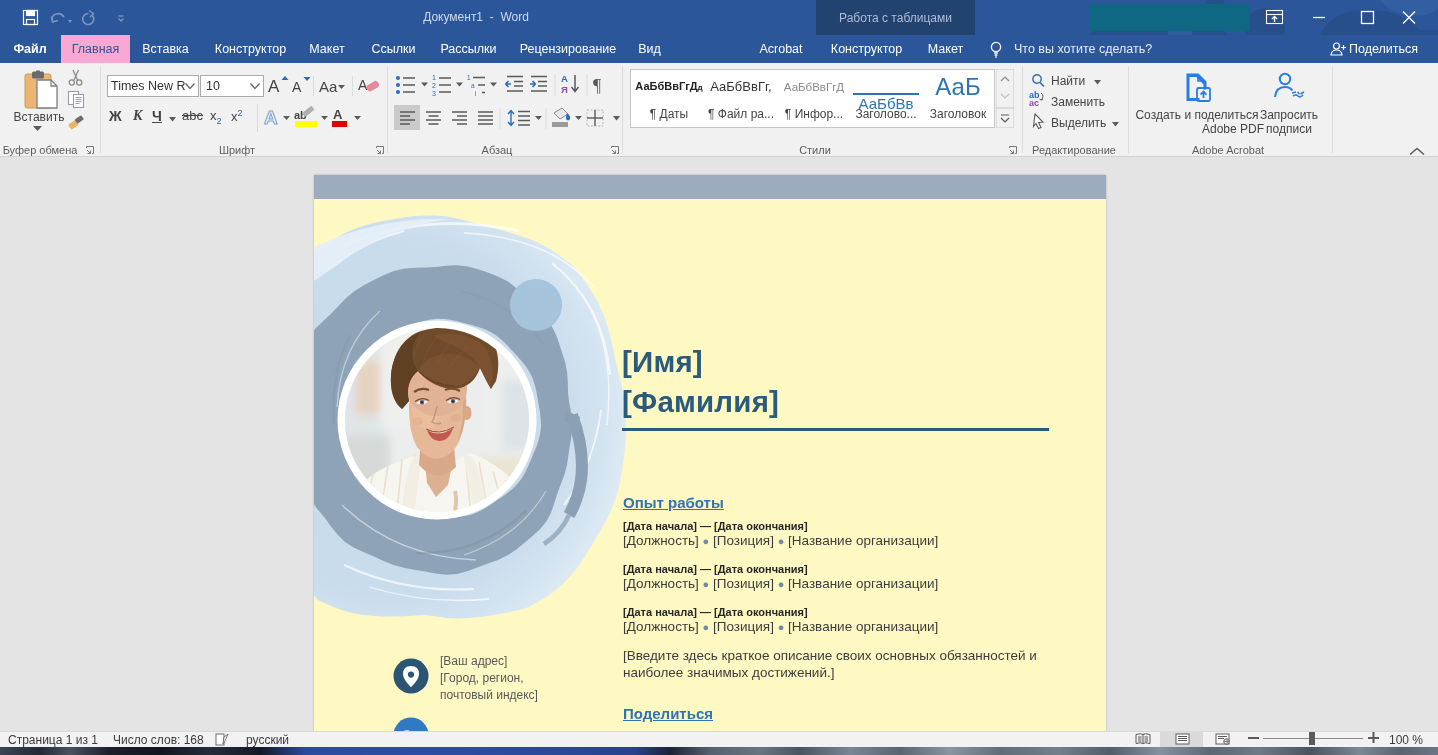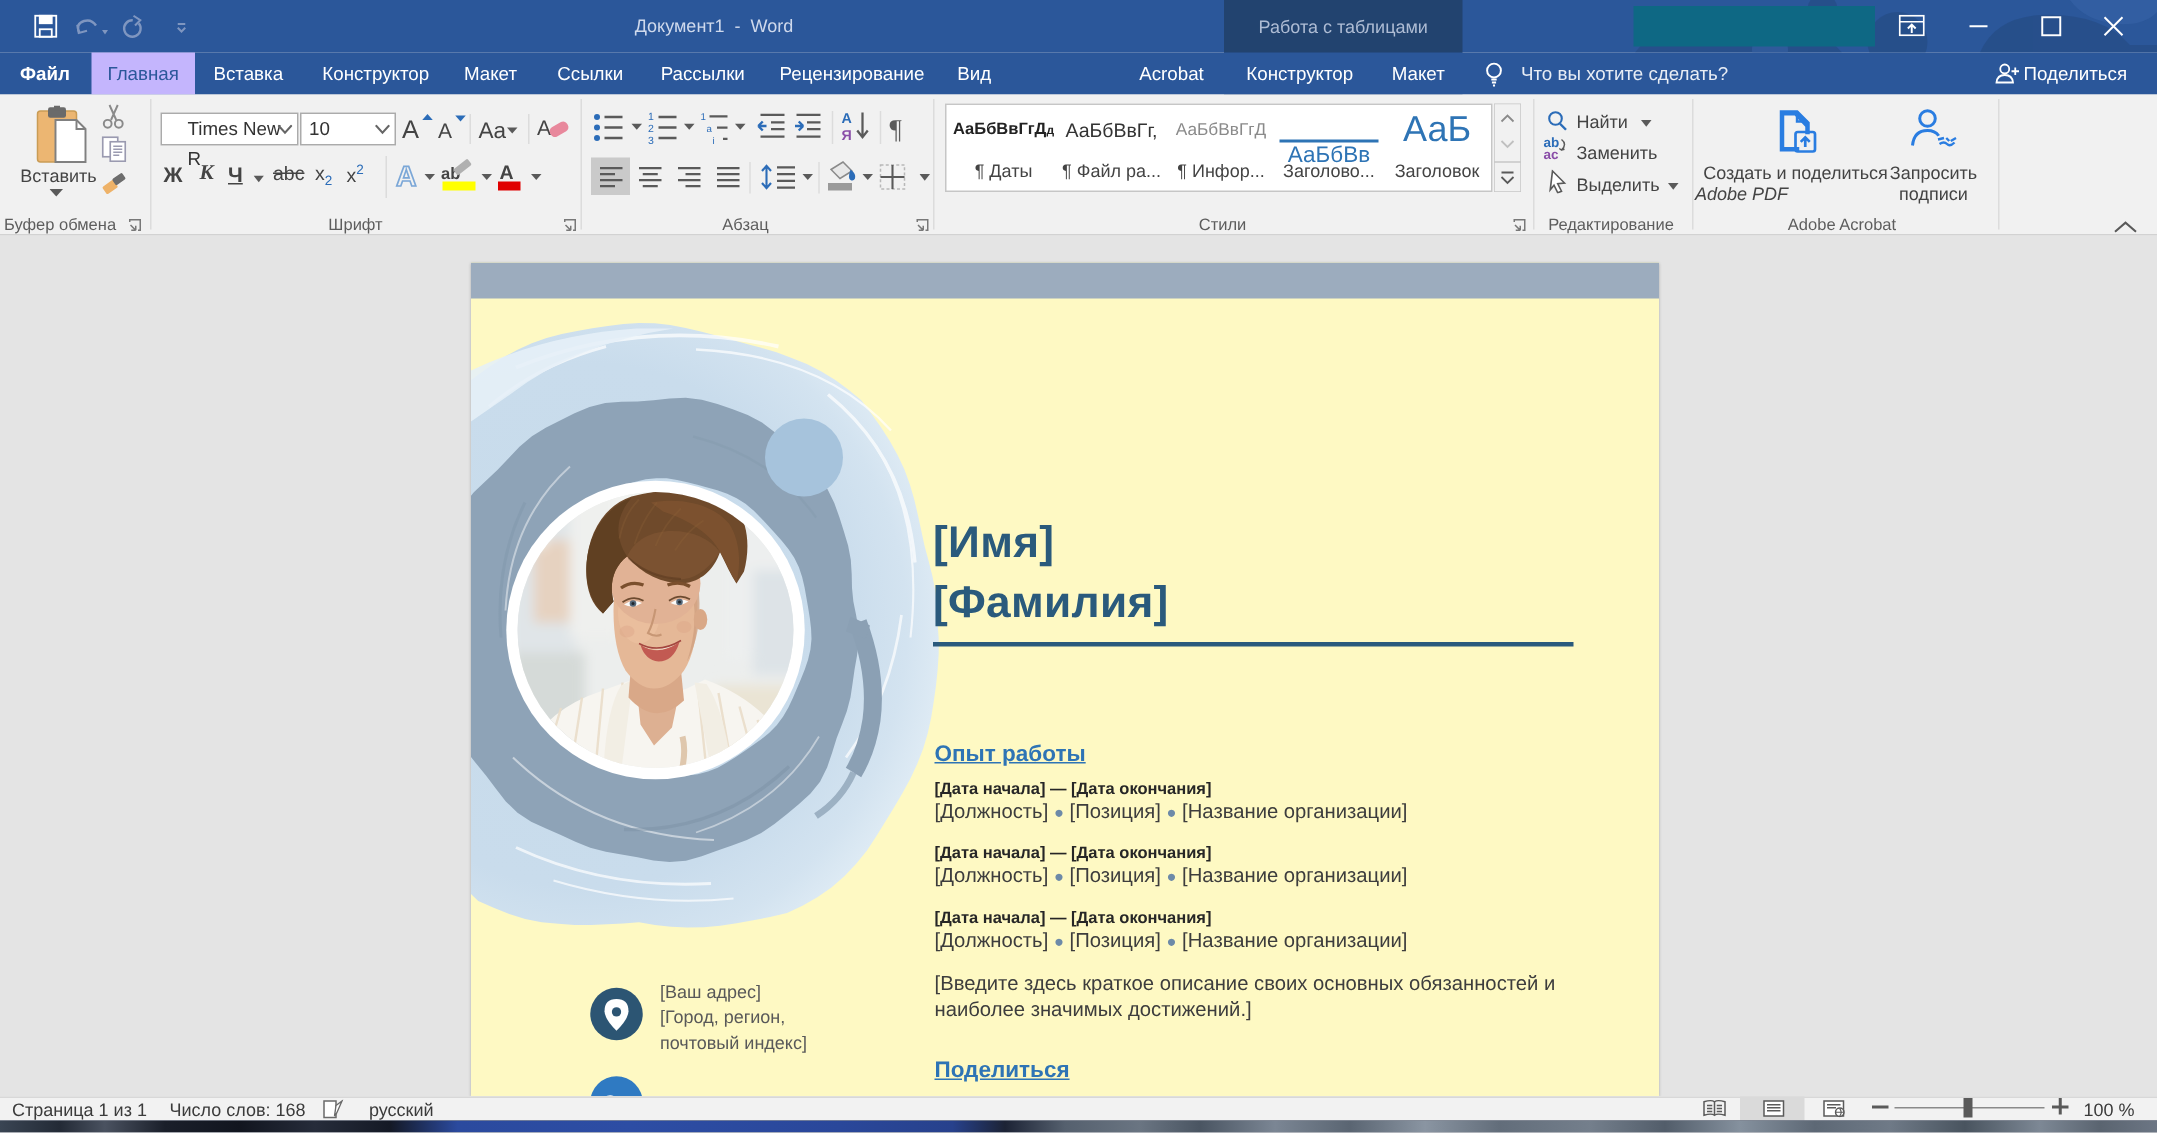--- a/index.html
+++ b/index.html
@@ -10,21 +10,21 @@
 
 #titlebar { position:absolute; left:0; top:0; width:1438px; height:35px; background:#2b579a; }
 #ctxtitle { position:absolute; left:816px; top:0; width:159px; height:63px; background:#22436f; }
 #titletext { position:absolute; left:0; top:10px; width:952px; text-align:center; font-size:12px; color:#cfd9ec; }
 #ctxlabel { position:absolute; left:816px; top:11px; width:159px; text-align:center; font-size:12px; color:#aebcd4; }
 #redact { position:absolute; left:1089px; top:4px; width:161px; height:27px; background:#0e6884; }
 
 
 #tabrow { position:absolute; left:0; top:35px; width:1438px; height:28px; background:#2b579a; }
 .tab { position:absolute; top:35px; height:28px; line-height:28px; color:#fff; font-size:12.5px; text-align:center; }
-#tab-active { position:absolute; left:61px; top:35px; width:69px; height:28px; background:#c4b5fd; color:#2b579a; line-height:28px; font-size:12.5px; text-align:center; }
+#tab-active { position:absolute; left:61px; top:35px; width:69px; height:28px; background:#f9a8d4; color:#2b579a; line-height:28px; font-size:12.5px; text-align:center; }
 
 
 #ribbon { position:absolute; left:0; top:63px; width:1438px; height:94px; background:#f1f1f1; border-bottom:1px solid #d2d2d2; }
 .gsep { position:absolute; top:3px; width:1px; height:146px; background:#dcdcdc; }
 .glabel { position:absolute; top:81px; font-size:11px; color:#5d5d5d; text-align:center; }
 .rbtxt { font-size:12px; color:#444; }
 
 
 #docarea { position:absolute; left:0; top:157px; width:1438px; height:574px; background:#e4e4e4; overflow:hidden; }
 #page { position:absolute; left:314px; top:18px; width:792px; height:556px; background:#fef9c3; box-shadow:0 0 2px rgba(0,0,0,.25); overflow:hidden; }
@@ -159,21 +159,21 @@
   </svg>
   <div class="glabel" style="left:0;top:144px;width:80px;">Буфер обмена</div>
   <svg class="abs" style="left:85px;top:145px" width="10" height="10" viewBox="0 0 10 10">
     <g stroke="#787878" fill="none" stroke-width="1">
         <path d="M1.5 3 v-1.5 h7 v7 h-1.5"></path>
         <path d="M2 5 l3.5 3.5 M5.5 8.5 h-3 m3 0 v-3"></path>
       </g>
   </svg>
   <div class="gsep" style="left:100px;top:66px;height:87px;"></div>
 
-  <div class="abs" style="left:107px;top:75px;width:92px;height:22px;background:#fff;border:1px solid #ababab;font-size:12.5px;color:#333;line-height:20px;padding-left:17px;">Times New R</div>
+  <div class="abs" style="left:107px;top:75px;width:92px;height:22px;background:#fff;border:1px solid #ababab;font-size:12.5px;color:#333;line-height:20px;padding-left:3px;">Times New R</div>
   <svg class="abs" style="left:185px;top:83px" width="10" height="7">
       <path d="M0.5 0.5 l4.5 5 4.5-5" stroke="#666" fill="none" stroke-width="1.3"></path>
     </svg>
   <div class="abs" style="left:200px;top:75px;width:64px;height:22px;background:#fff;border:1px solid #ababab;font-size:12.5px;color:#333;line-height:20px;padding-left:5px;">10</div>
   <svg class="abs" style="left:250px;top:83px" width="10" height="7">
       <path d="M0.5 0.5 l4.5 5 4.5-5" stroke="#666" fill="none" stroke-width="1.3"></path>
     </svg>
   <svg class="abs" style="left:266px;top:74px" width="120" height="24" viewBox="0 0 120 24">
 
     <text x="2" y="18" font-size="17" fill="#444" font-family="Liberation Sans">A</text>
@@ -380,21 +380,21 @@
   <div class="glabel" style="left:1028px;top:144px;width:92px;">Редактирование</div>
   <div class="gsep" style="left:1128px;top:66px;height:87px;"></div>
 
   <svg class="abs" style="left:1184px;top:71px" width="28" height="33" viewBox="0 0 28 33">
     <path d="M2.5 2.5 h12 l8 8 v8 h-3 v-5 l-7-7.5 h-7 v21 h10 v3 h-13 z" fill="#2a7de1"></path>
     <path d="M14 3 v7 h7" fill="none" stroke="#2a7de1" stroke-width="1.6"></path>
     <rect x="13" y="17" width="13" height="13" rx="1.5" fill="none" stroke="#2a7de1" stroke-width="1.8"></rect>
     <path d="M19.5 27 v-6 m-3 2.6 l3-3 3 3" stroke="#2a7de1" stroke-width="1.8" fill="none"></path>
   </svg>
   <div class="abs rbtxt" style="left:1130px;top:108px;width:134px;text-align:center;">Создать и поделиться</div>
-  <div class="abs rbtxt" style="left:1130px;top:122px;width:134px;text-align:left;font-style:italic;">Adobe PDF</div>
+  <div class="abs rbtxt" style="left:1130px;top:122px;width:134px;text-align:right;">Adobe PDF</div>
   <svg class="abs" style="left:1272px;top:71px" width="34" height="33" viewBox="0 0 34 33">
     <circle cx="13" cy="8" r="5.2" fill="none" stroke="#2a7de1" stroke-width="2"></circle>
     <path d="M3 26 q1-10 10-10 q5 0 7.5 3.5" fill="none" stroke="#2a7de1" stroke-width="2"></path>
     <path d="M20 22 l4-1 m1.5 0 l2 2 m1 0 l3.5-2" stroke="#2a7de1" stroke-width="1.6" fill="none"></path>
     <path d="M21 25 q3-2 5 0 q2 2 5-1" stroke="#2a7de1" stroke-width="1.6" fill="none"></path>
   </svg>
   <div class="abs rbtxt" style="left:1256px;top:108px;width:66px;text-align:center;">Запросить</div>
   <div class="abs rbtxt" style="left:1256px;top:122px;width:66px;text-align:center;">подписи</div>
   <div class="glabel" style="left:1180px;top:144px;width:96px;">Adobe Acrobat</div>
   <div class="gsep" style="left:1332px;top:66px;height:87px;"></div>

